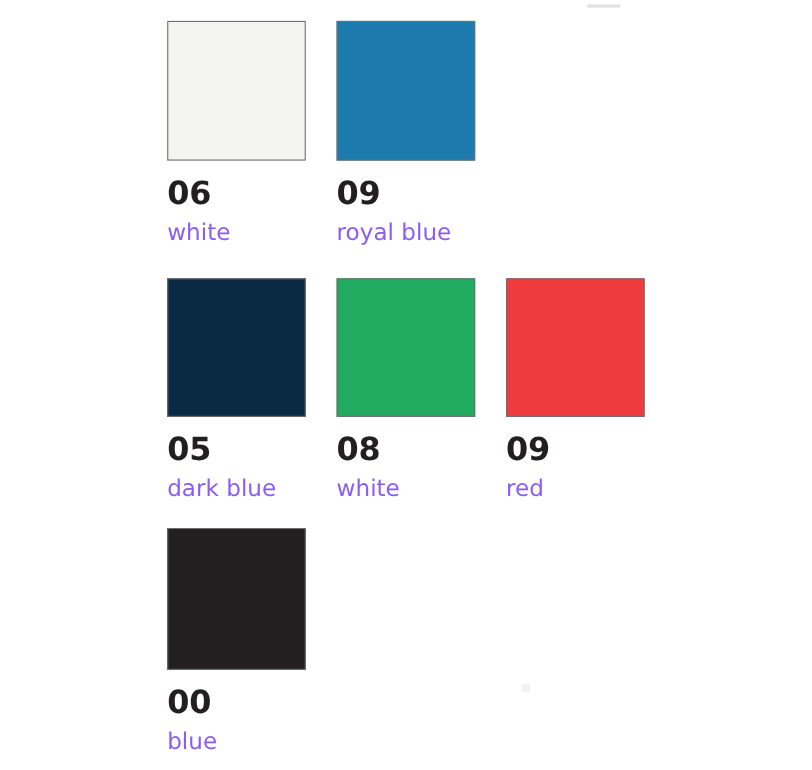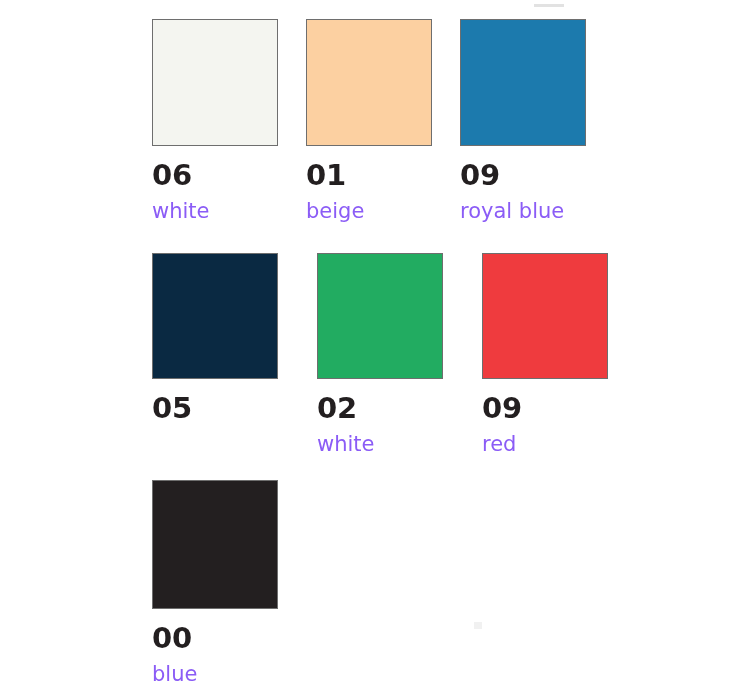--- a/index.html
+++ b/index.html
@@ -49,21 +49,21 @@
     left: 152px;
     top: 19px;
     width: 586px;
   }
 
   .swatch-row {
     display: flex;
     flex-direction: row;
   }
   .swatch-row.row-1 { height: 234px; }
-  .swatch-row.row-2 { height: 227px; gap: 11px; }
+  .swatch-row.row-2 { height: 227px; }
   .swatch-row.row-3 { height: 220px; gap: 28px; }
 
   .swatch-cell {
     width: 126px;
     margin-right: 28px;
     position: relative;
   }
 
   .swatch-chip {
     width: 126px;
@@ -104,39 +104,35 @@
 
   <div class="swatch-grid">
 
     <div class="swatch-row row-1">
       <div class="swatch-cell">
         <div class="swatch-chip" style="background-color: rgb(244, 245, 240);"></div>
         <div class="swatch-code">06</div>
         <div class="swatch-name">white</div>
       </div>
       <div class="swatch-cell">
-        <div class="swatch-chip" style="background-color: rgb(252, 208, 161);"></div>
-        <div class="swatch-code">01</div>
-        <div class="swatch-name">beige</div>
-      </div>
-      <div class="swatch-cell">
         <div class="swatch-chip" style="background-color: rgb(28, 122, 173);"></div>
         <div class="swatch-code">09</div>
         <div class="swatch-name">royal blue</div>
       </div>
     </div>
 
     <div class="swatch-row row-2">
       <div class="swatch-cell">
         <div class="swatch-chip" style="background-color: rgb(10, 41, 66);"></div>
         <div class="swatch-code">05</div>
+        <div class="swatch-name">dark blue</div>
       </div>
       <div class="swatch-cell">
         <div class="swatch-chip" style="background-color: rgb(34, 172, 97);"></div>
-        <div class="swatch-code">02</div>
+        <div class="swatch-code">08</div>
         <div class="swatch-name">white</div>
       </div>
       <div class="swatch-cell">
         <div class="swatch-chip" style="background-color: rgb(239, 59, 62);"></div>
         <div class="swatch-code">09</div>
         <div class="swatch-name">red</div>
       </div>
     </div>
 
     <div class="swatch-row row-3">

